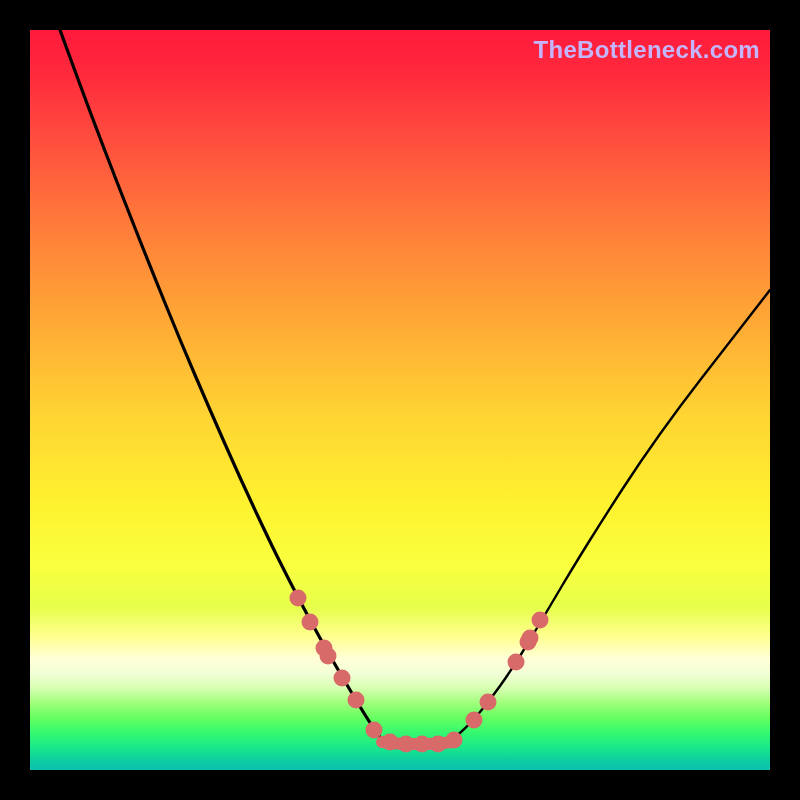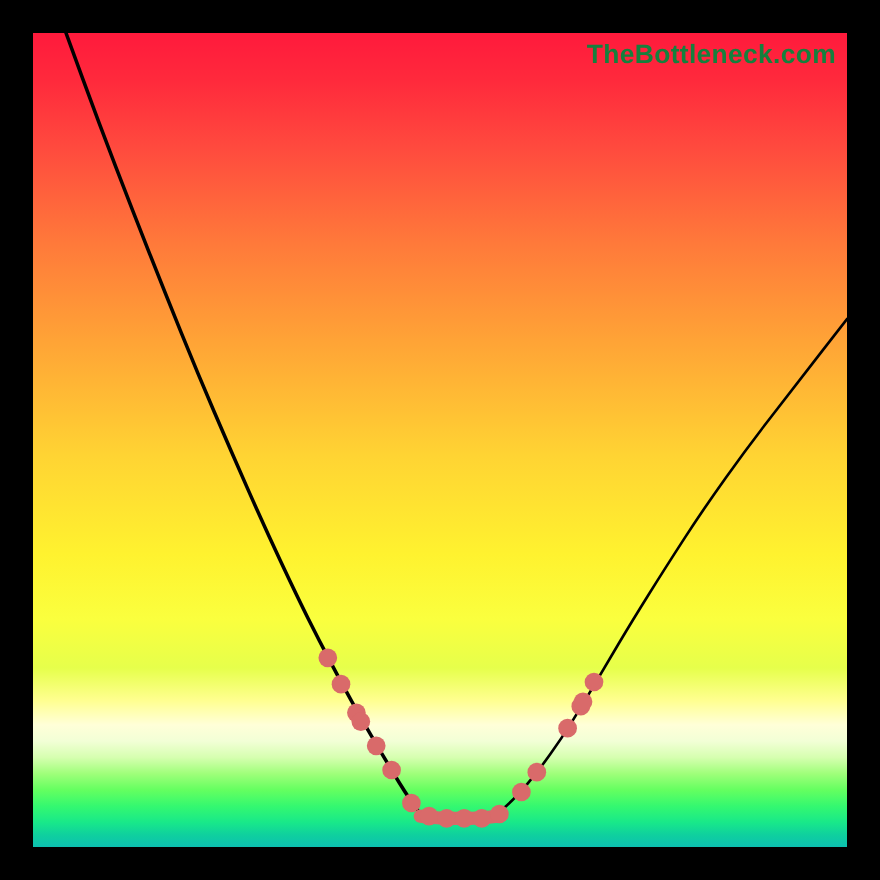--- a/index.html
+++ b/index.html
@@ -47,21 +47,21 @@
       #34f870 95%,
       #18e88a 97%,
       #0fd09e 98.5%,
       #0cc0b0 100%
     );
   }
   .watermark {
     position: absolute;
     top: 6px;
     right: 10px;
-    color: #15803d;
+    color: #c4b5fd;
     font-size: 24px;
     font-weight: bold;
     letter-spacing: 0.3px;
     user-select: none;
   }
   svg.curve {
     position: absolute;
     inset: 0;
   }
 </style>

